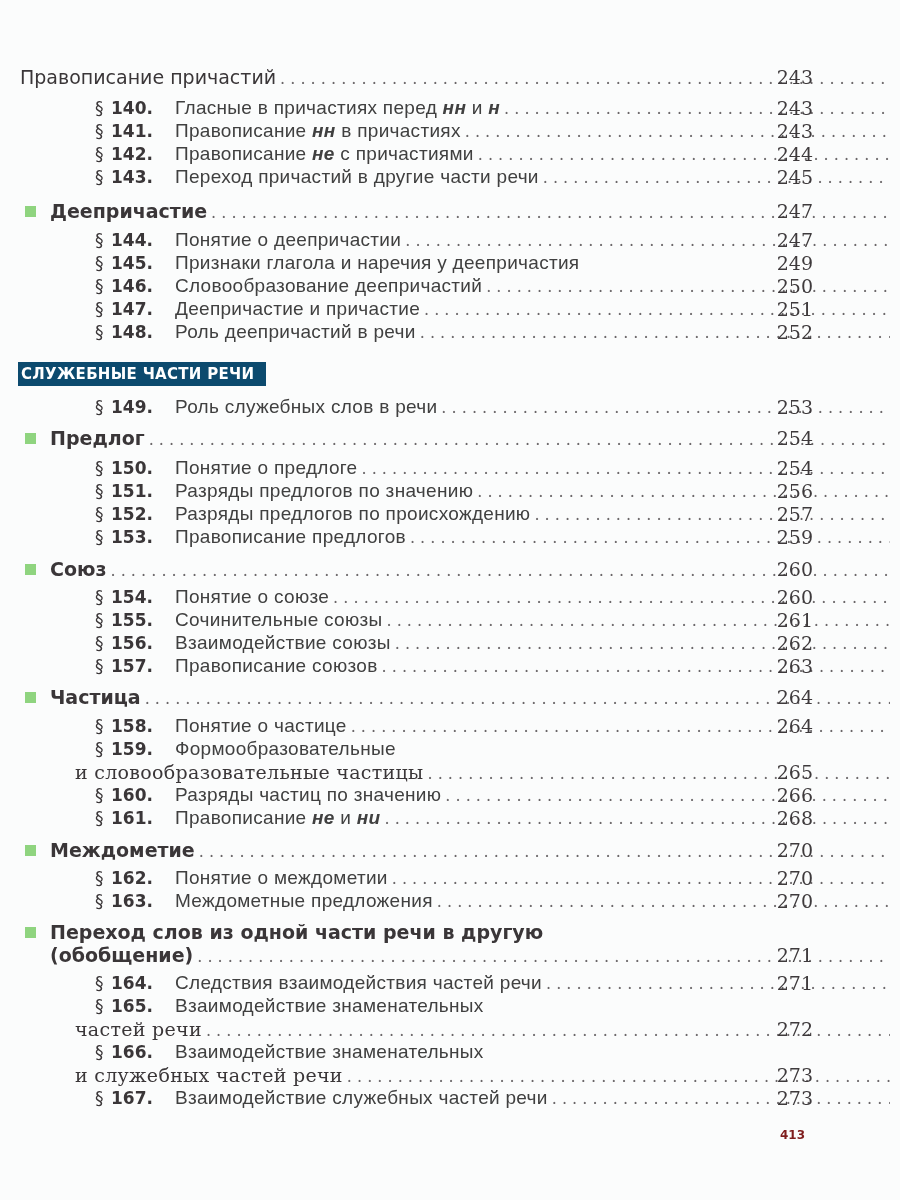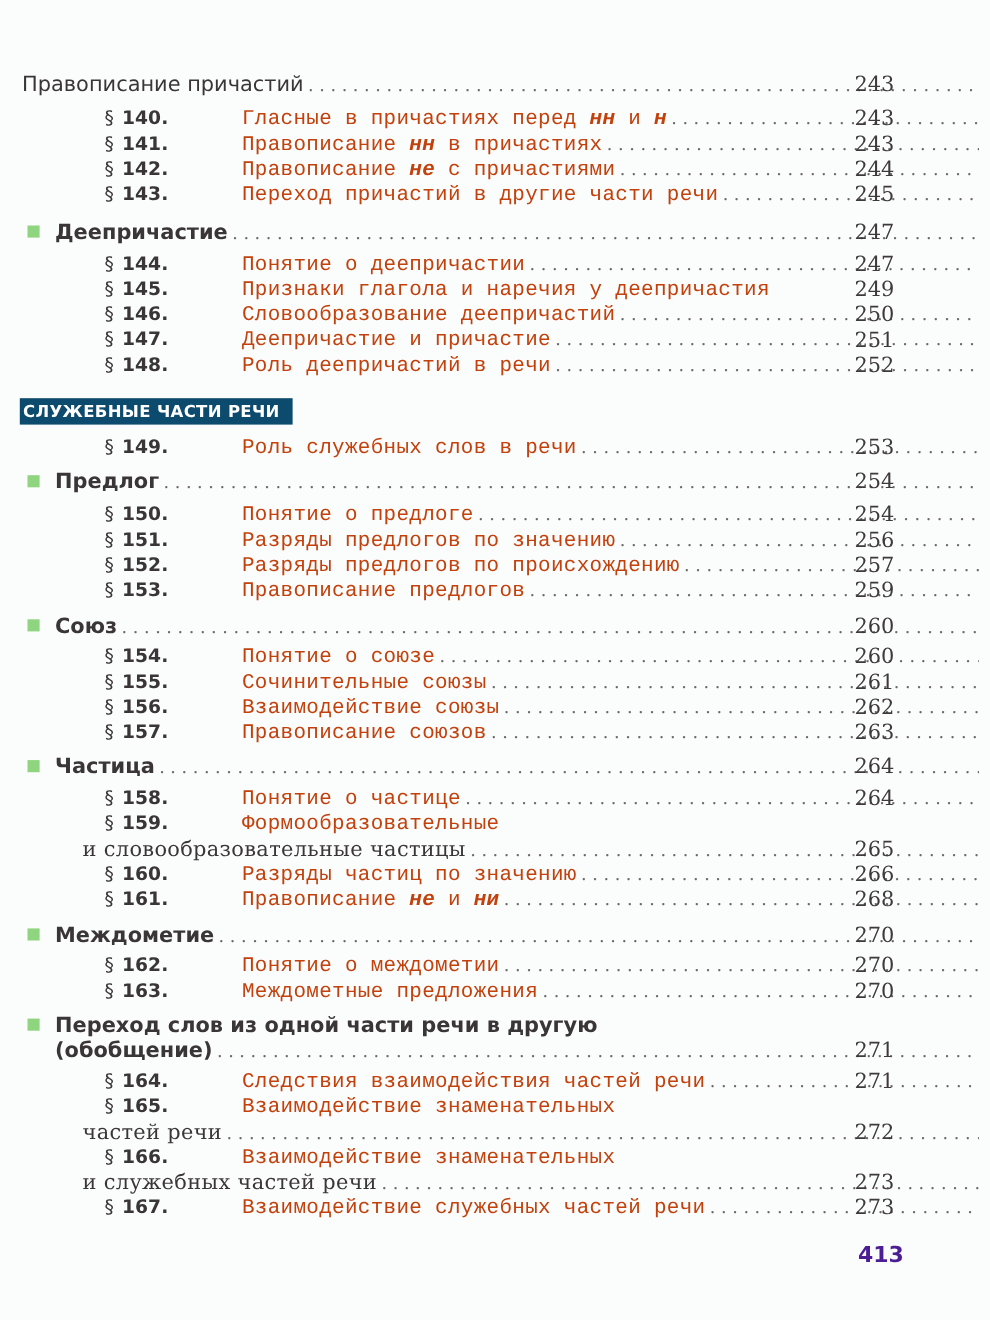--- a/index.html
+++ b/index.html
@@ -32,33 +32,33 @@
     .lvl0 .label { font-family: "DejaVu Sans", sans-serif; font-size: 19px; color: #3a3638; padding-left: 20px; text-align: center; }
     
     .sec .marker {
       display: inline-block; width: 11px; height: 11px; background: #8fd47f;
       margin-left: 25px; margin-right: 14px; position: relative; top: -1px;
     }
     .sec .label { font-family: "DejaVu Sans", sans-serif; font-weight: bold; font-size: 19px; color: #3a3638; }
     
     .para .sign { font-family: "DejaVu Sans", sans-serif; font-size: 17px; color: #3a3638; margin-left: 95px; width: 16px; display: inline-block; }
     .para .num { font-family: "DejaVu Sans", sans-serif; font-weight: bold; font-size: 17px; color: #3a3638; width: 64px; display: inline-block; }
-    .para .text { font-family: Liberation Mono, monospace; font-size: 19px; color: #c2410c; letter-spacing: 0.3px; margin-left: 45px; }
+    .para .text { font-family: Liberation Sans, sans-serif; font-size: 19px; color: #404040; letter-spacing: 0.3px; }
     .para .text em { font-style: italic; font-weight: bold; }
     .cont .text { margin-left: 75px; font-family: "DejaVu Serif", serif; font-size: 19px; color: #3a3638; letter-spacing: 0.3px; }
     .sec-cont .label { margin-left: 50px; font-family: "DejaVu Sans", sans-serif; font-weight: bold; font-size: 19px; color: #3a3638; }
     .banner {
       position: absolute; left: 18px; top: 362px; width: 248px; height: 24px;
       background: #0c4a6e; color: #ffffff;
       font-family: "DejaVu Sans", sans-serif; font-weight: bold; font-size: 15px;
       line-height: 24px; padding-left: 3px; box-sizing: border-box; letter-spacing: 0.3px;
     }
     .folio {
       position: absolute; left: 780px; top: 1128px;
-      font-family: "DejaVu Sans", sans-serif; font-weight: bold; font-size: 20px; color: #4c1d95;
+      font-family: "DejaVu Sans", sans-serif; font-weight: bold; font-size: 12px; color: #7f1d1d;
     }
   </style>
 </head>
 <body>
 
 <div class="page">
 
   <div class="row lvl0" style="top:66px">
     <div class="title-wrap">
         <span class="label">Правописание причастий</span>

